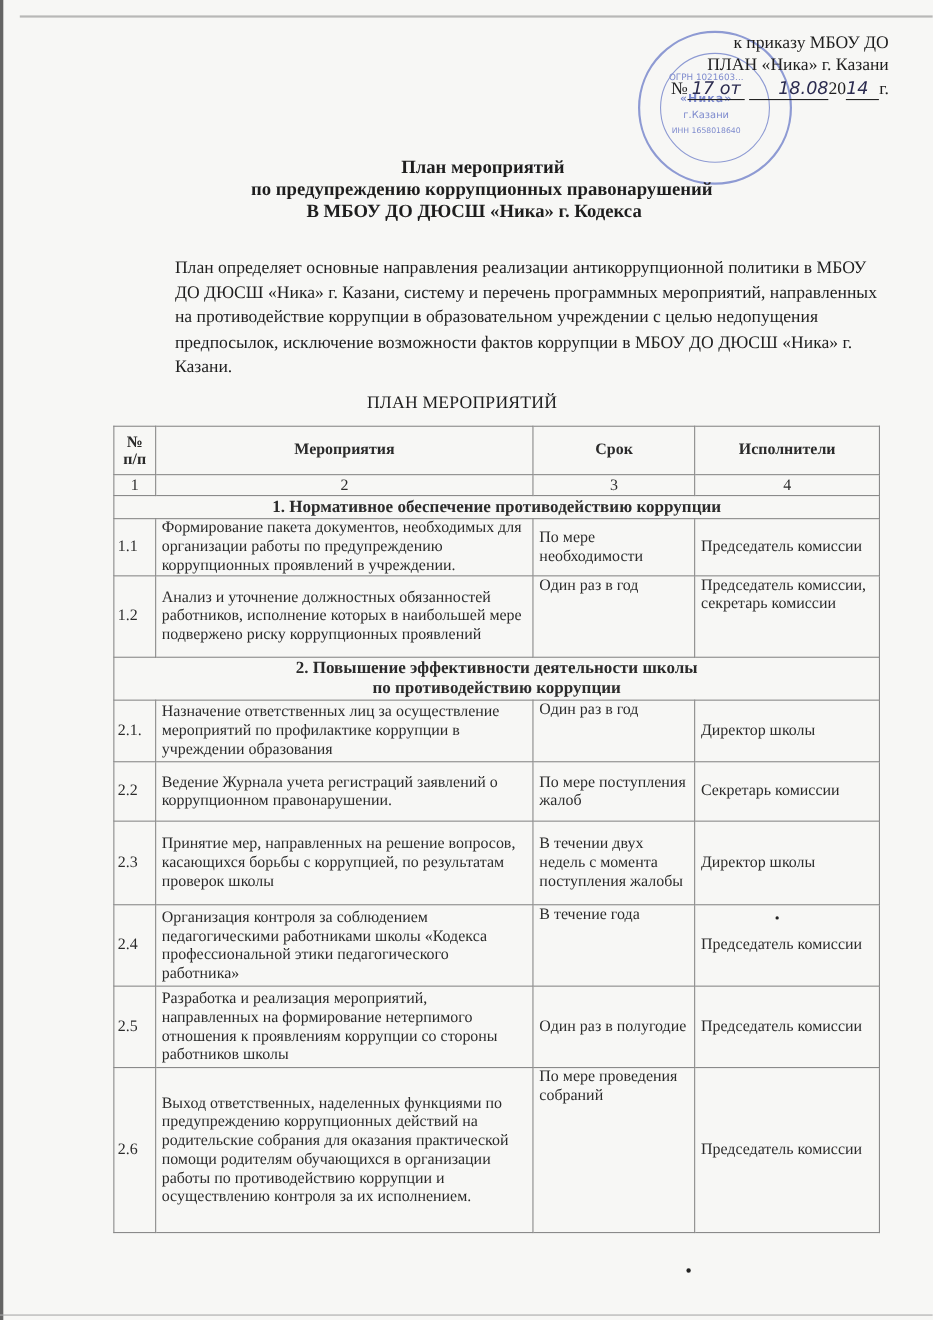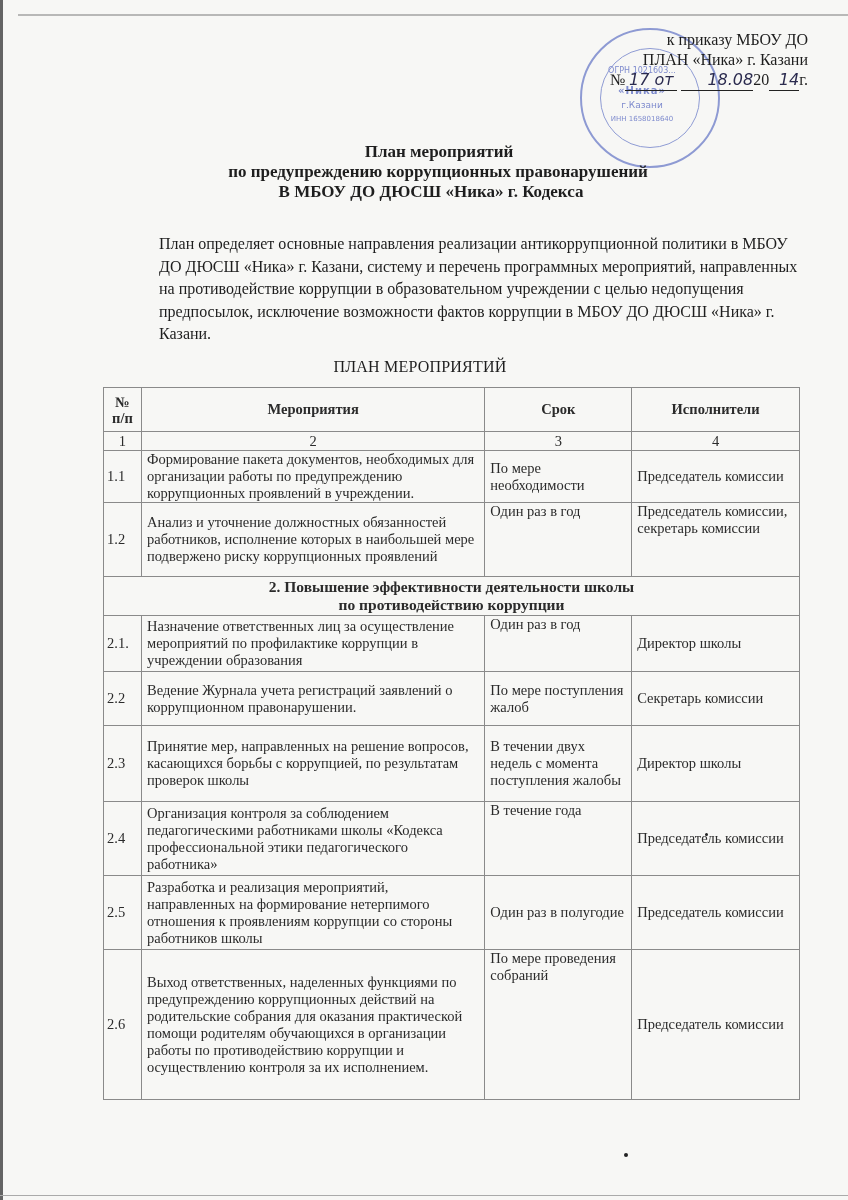--- a/index.html
+++ b/index.html
@@ -18,21 +18,21 @@
     text-align:right; font-size:16px; line-height:20px;
   }
   .appendix .line { display:block; white-space:nowrap; }
   .order-line { white-space:nowrap; }
   .handwritten {
     font-family:"DejaVu Sans", sans-serif; font-style:italic; font-size:16px;
     color:#2b2b4f; display:inline-block; border-bottom:1px solid #222;
   }
   .hw-num { width:52px; text-align:center; }
   .hw-date { width:72px; text-align:right; margin-left:4px; }
-  .hw-year { width:30px; text-align:right; }
+  .hw-year { width:30px; text-align:left; }
 
   .stamp {
     position:absolute; left:580px; top:28px; width:140px; height:140px;
     border-radius:50%; border:2px solid #6b7cc8; opacity:.75;
     box-sizing:border-box;
   }
   .stamp-inner {
     position:absolute; left:18px; top:18px; right:18px; bottom:18px;
     border-radius:50%; border:1.5px solid #6b7cc8;
   }
@@ -136,20 +136,25 @@
     </tr>
   </thead>
   <tbody>
     <tr class="numbering">
       <td>1</td>
       <td>2</td>
       <td>3</td>
       <td>4</td>
     </tr>
 
+    <tr class="section">
+      <td colspan="4" style="height:20px">
+        <span>1. Нормативное обеспечение противодействию коррупции</span>
+      </td>
+    </tr>
     <tr style="height:52px">
       <td class="idx">1.1</td>
       <td>Формирование пакета документов, необходимых для организации работы по предупреждению коррупционных проявлений в учреждении.</td>
       <td>По мере необходимости</td>
       <td>Председатель комиссии</td>
     </tr>
     <tr style="height:74px">
       <td class="idx">1.2</td>
       <td>Анализ и уточнение должностных обязанностей работников, исполнение которых в наибольшей мере подвержено риску коррупционных проявлений</td>
       <td class="top">Один раз в год</td>

